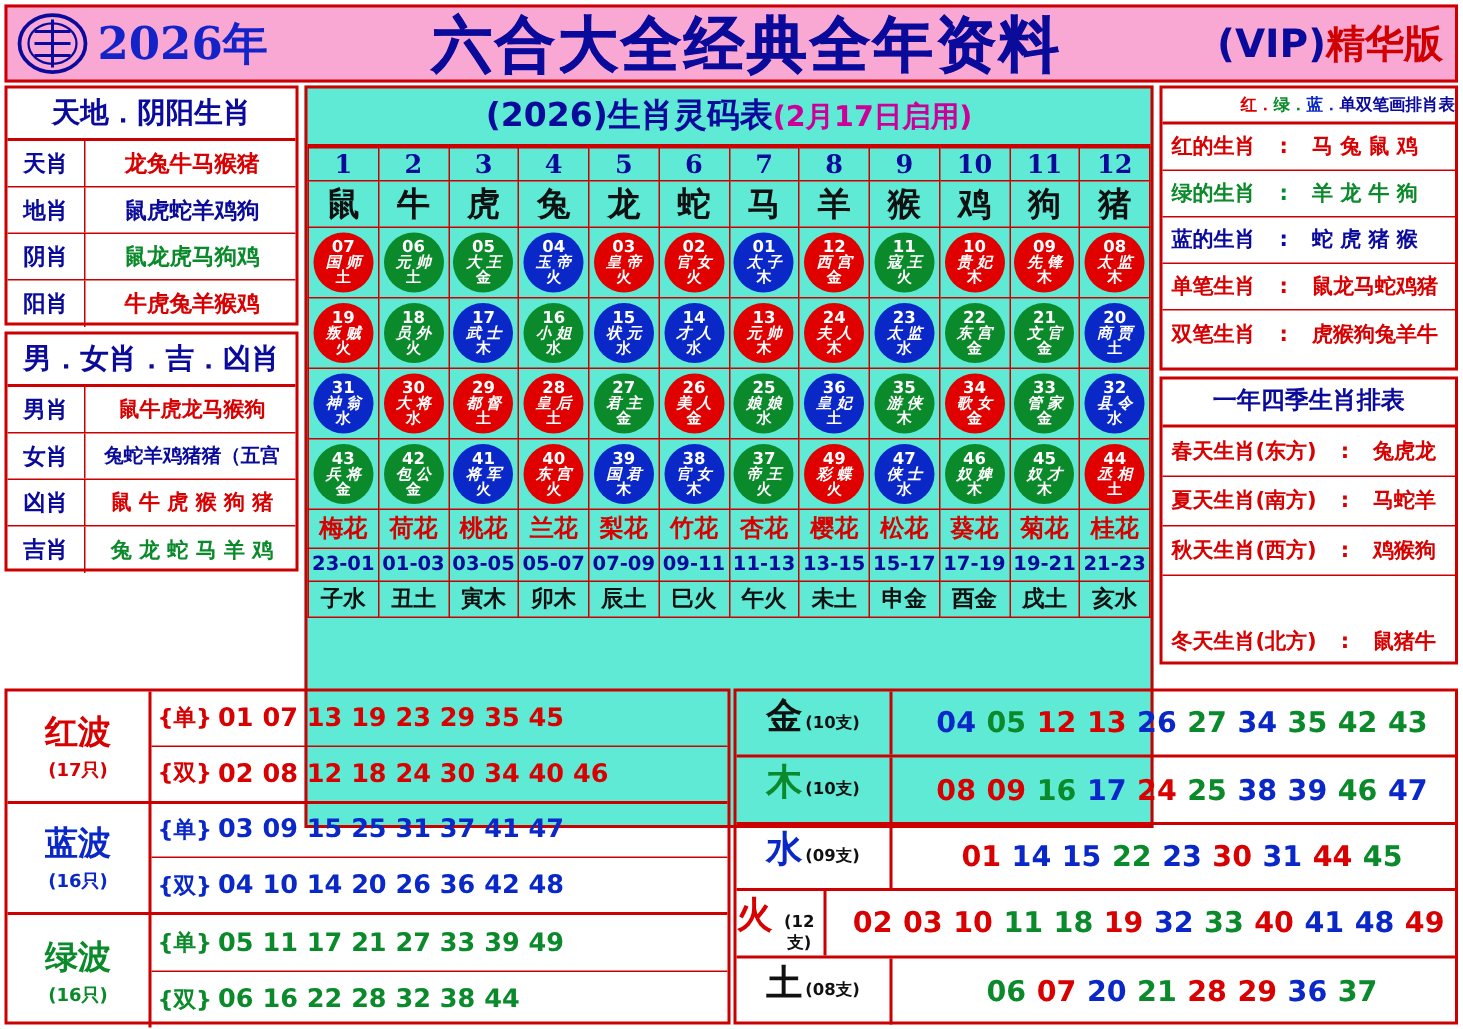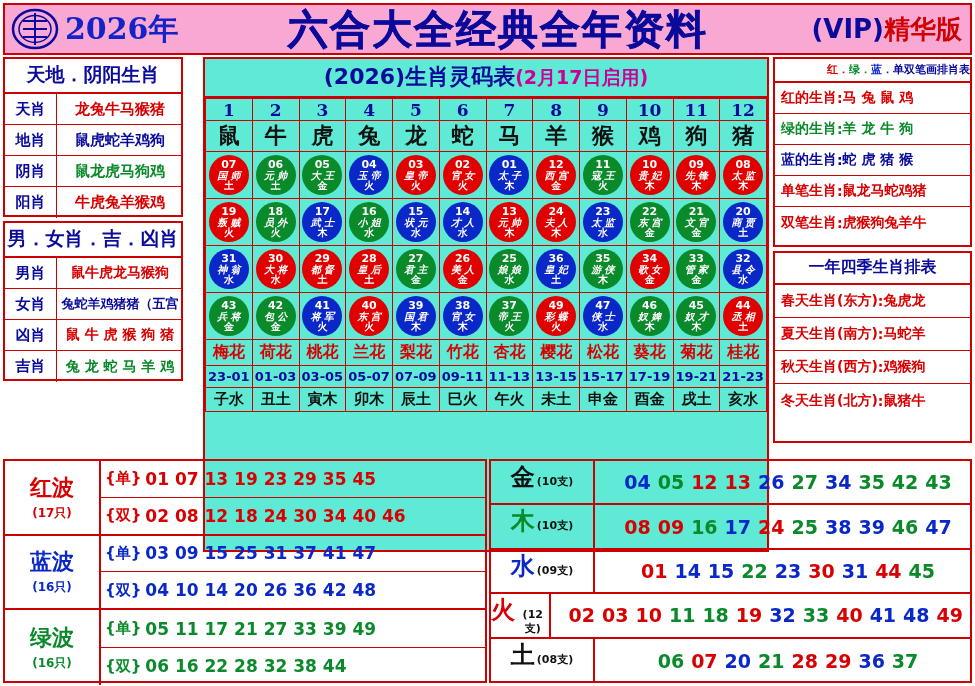--- a/index.html
+++ b/index.html
@@ -30,21 +30,21 @@
     letter-spacing:2px; font-family:"DejaVu Sans","Liberation Sans",sans-serif;
     -webkit-text-stroke:0.6px #0a0a9b;
   }
   .hvip { color:#d00000; font-weight:bold; font-size:26px; padding-right:8px; white-space:nowrap;}
   .hvip .vipblue { color:#0a0a9b; }
 
   
   .band { position:absolute; left:3px; top:57px; width:969px; height:398px; }
 
   
-  .leftcol { position:absolute; left:0; top:0; width:180px; height:398px; }
+  .leftcol { position:absolute; left:0; top:0; width:196px; height:398px; }
   .lbox { border:2px solid #c00; background:#fff; }
   .lbox .lhead {
     text-align:center; font-weight:bold; font-size:19px; color:#0a0a9b;
     border-bottom:2px solid #c00; padding:3px 0 4px;
   }
   .lrow { display:flex; align-items:center; border-bottom:1px solid #c00; height:31px; }
   .lrow:last-child { border-bottom:none; }
   .lrow .lk { width:52px; text-align:center; font-weight:bold; font-size:15px; color:#0a0a9b; border-right:1px solid #c00; height:100%; display:flex; align-items:center; justify-content:center;}
   .lrow .lv { flex:1; text-align:center; font-weight:bold; font-size:15px; padding-left:2px; }
   .v-red { color:#d80000; }
@@ -74,21 +74,21 @@
   .b-green { background:#0a8a2a; }
   .rflower td { font-size:16px; font-weight:bold; color:#d80000; height:26px; }
   .rtime td { font-size:13px; font-weight:bold; color:#0a0a9b; height:22px; font-family:"DejaVu Sans","Liberation Sans",sans-serif;}
   .rstem td { font-size:15px; font-weight:bold; color:#111; height:24px; }
 
   
   .rightcol { position:absolute; left:770px; top:0; width:199px; height:398px; }
   .rbox { border:2px solid #c00; background:#fff; }
   .rhead { text-align:right; font-weight:bold; font-size:11px; padding:3px 0 4px; border-bottom:2px solid #c00; }
   .rhead .c1{color:#d80000;} .rhead .c2{color:#0a8a2a;} .rhead .c3{color:#0a27c8;} .rhead .c4{color:#0a0a9b;}
-  .rrow { height:31px; display:flex; align-items:center; justify-content:flex-start; border-bottom:1px solid #c00; padding-left:6px; font-size:14px; font-weight:bold; }
+  .rrow { height:31px; display:flex; align-items:center; justify-content:flex-start; border-bottom:1px solid #c00; padding-left:6px; font-size:14px; font-weight:bold;gap:16px; }
   .rrow:last-child { border-bottom:none; }
   .rhead2 { text-align:center; font-weight:bold; font-size:16px; color:#0a0a9b; padding:4px 0 5px; border-bottom:2px solid #c00; }
 
   
   .bottom { position:absolute; left:3px; top:459px; width:969px; height:224px;text-align:center; }
   .bl { position:absolute; left:0; top:0; width:484px; height:224px; border:2px solid #c00; }
   .br { position:absolute; left:486px; top:0; width:483px; height:224px; border:2px solid #c00; }
   .wave { display:flex; height:74.6px; border-bottom:2px solid #c00; }
   .wave:last-child { border-bottom:none; }
   .wname { width:96px; border-right:2px solid #c00; display:flex; flex-direction:column; align-items:center; justify-content:center; }
@@ -639,21 +639,21 @@
         <div class="rrow" style="height:33px;">
           <span class="v-red">夏天生肖(南方)</span>
             <span class="v-red">:</span>
             <span class="v-red">马蛇羊</span>
         </div>
         <div class="rrow" style="height:33px;">
           <span class="v-red">秋天生肖(西方)</span>
             <span class="v-red">:</span>
             <span class="v-red">鸡猴狗</span>
         </div>
-        <div class="rrow" style="height:33px;">
+        <div class="rrow" style="height:33px;margin-top:27px;">
           <span class="v-red">冬天生肖(北方)</span>
             <span class="v-red">:</span>
             <span class="v-red">鼠猪牛</span>
         </div>
       </div>
     </div>
   </div>
 
   <div class="bottom">
     <div class="bl" id="wave-table">

